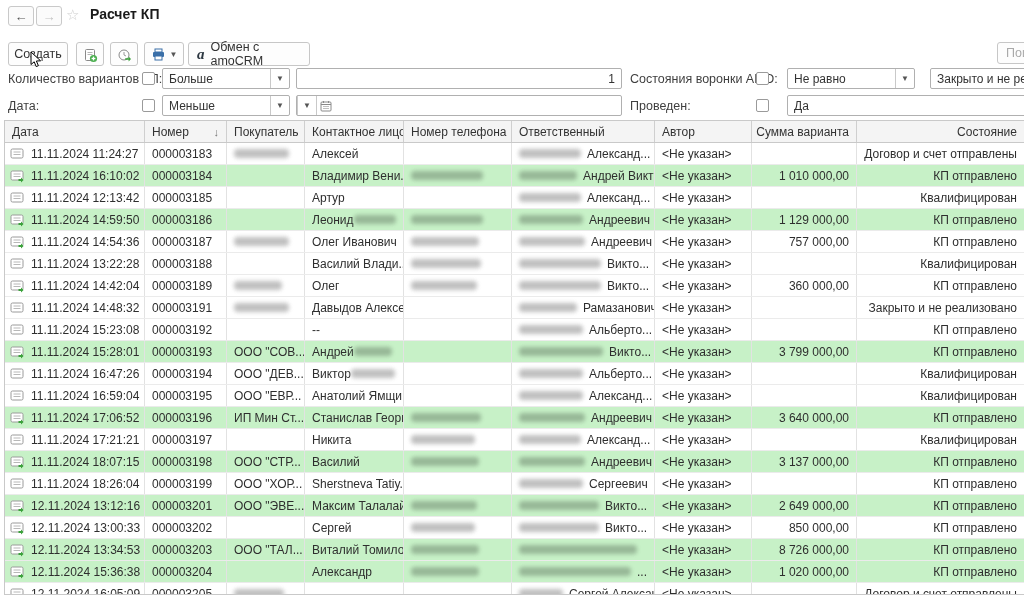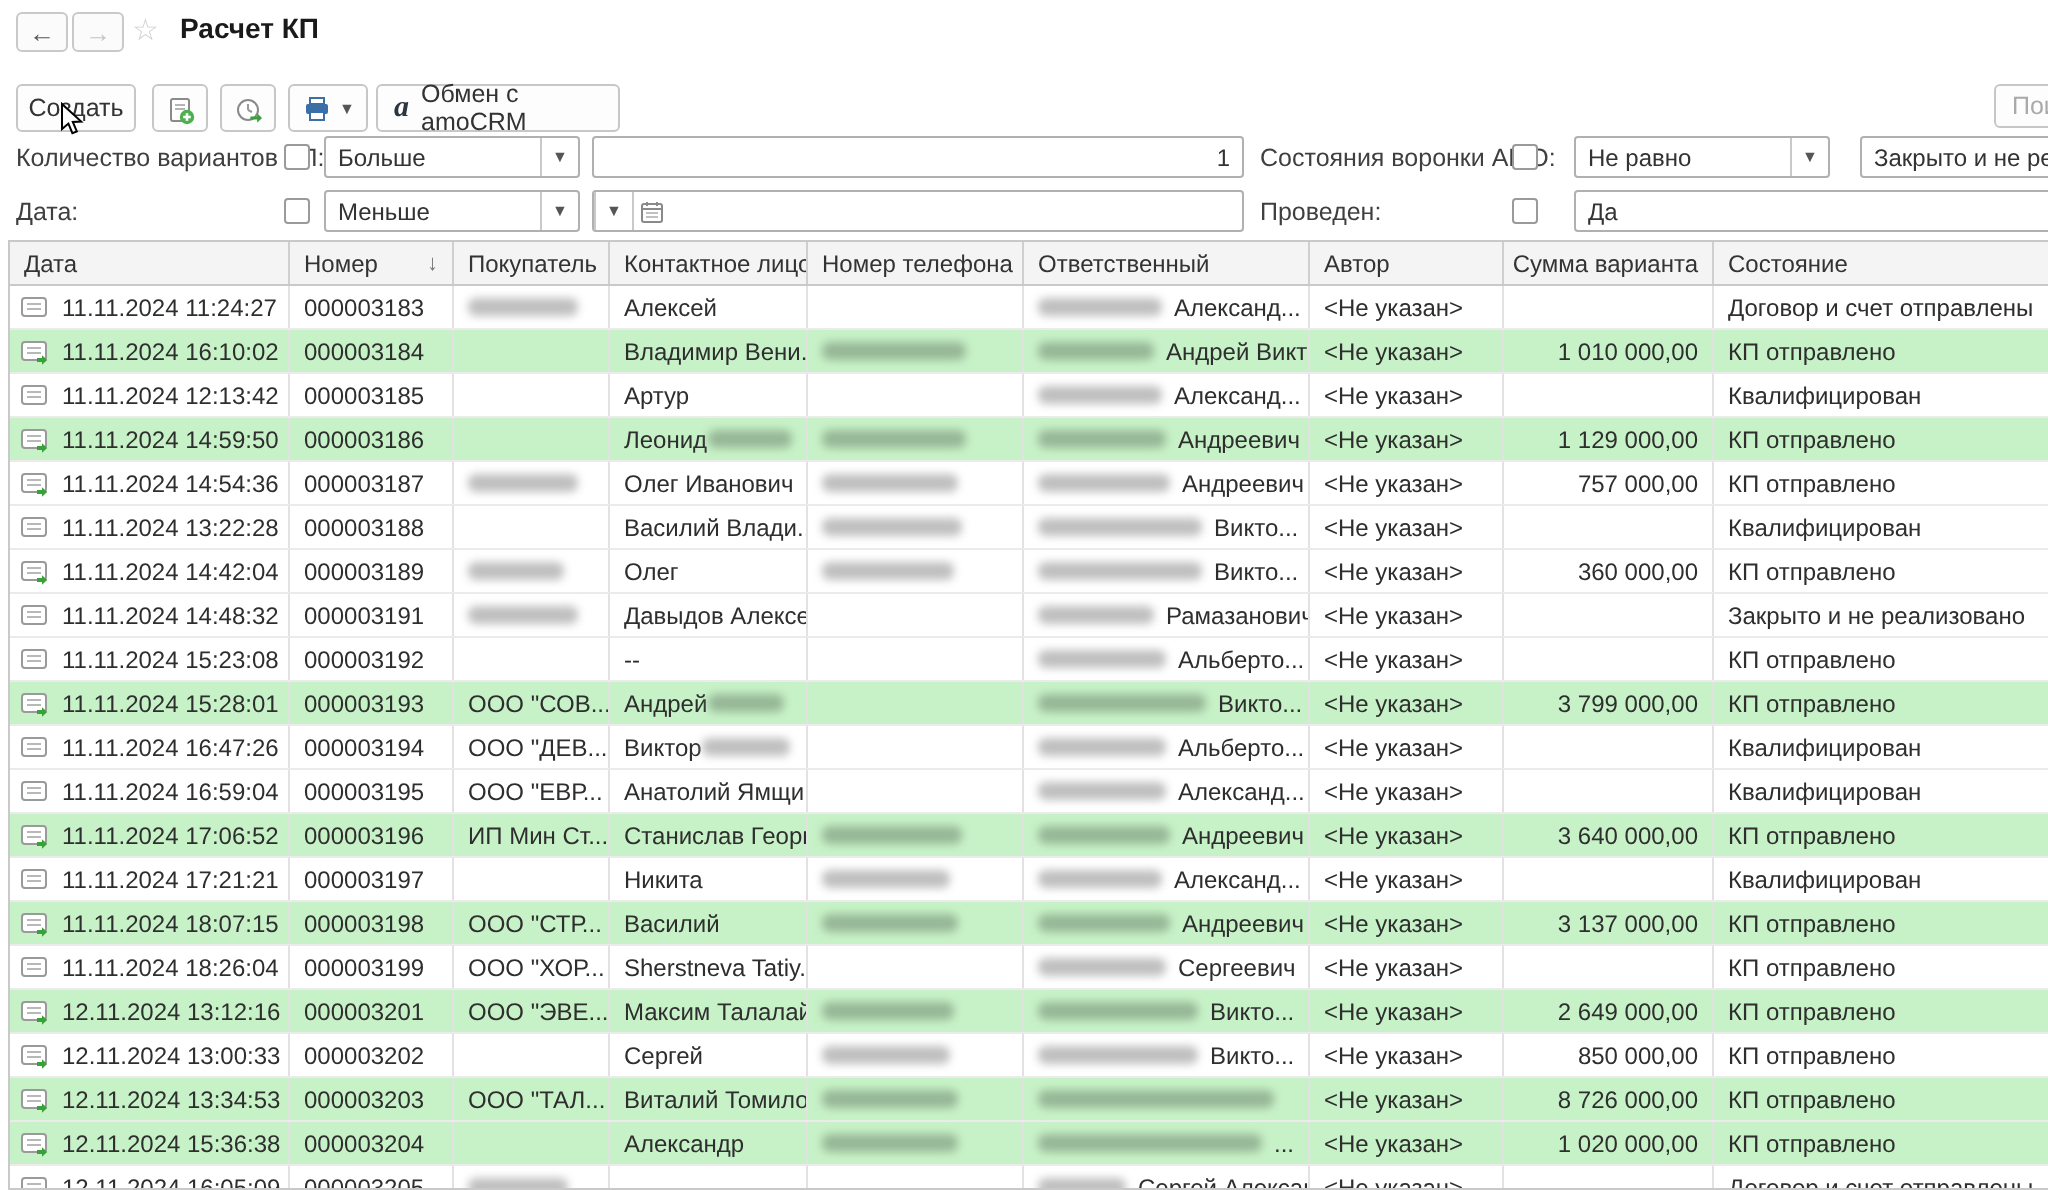--- a/index.html
+++ b/index.html
@@ -43,21 +43,21 @@
   #table{position:absolute;left:4px;right:0;top:120px;bottom:0;border:1px solid #c9c9c9;border-right:none;
     box-sizing:border-box;overflow:hidden;}
   #thead{display:flex;height:21px;background:#f4f4f4;border-bottom:1px solid #c9c9c9;}
   .hcell{display:flex;align-items:center;padding:0 7px;border-right:1px solid #cfcfcf;
     box-sizing:border-box;color:#333;white-space:nowrap;overflow:hidden;}
   .row{display:flex;height:21px;border-bottom:1px solid #ebebeb;background:#fff;}
   .row.green{background:#c7f1c7;}
   .cell{display:flex;align-items:center;padding:0 7px;border-right:1px solid #e2e2e2;
     box-sizing:border-box;white-space:nowrap;overflow:hidden;color:#2e2e2e;}
   .c0{width:140px;text-align:right;} .c1{width:82px;} .c2{width:78px;} .c3{width:99px;} .c4{width:108px;}
-  .c5{width:143px;} .c6{width:97px;} .c7{width:105px;justify-content:flex-end;} .c8{flex:1;border-right:none;}
+  .c5{width:143px;} .c6{width:97px;} .c7{width:105px;justify-content:flex-end;} .c8{flex:1;border-right:none;justify-content:flex-end;}
   .cell.c0{padding-left:5px;gap:6px;}
   .ic{width:15px;height:12px;flex:0 0 auto;display:flex;}
   .pill{display:inline-block;height:9px;border-radius:4px;background:#b5b5b5;filter:blur(2px);
     flex:0 0 auto;margin-right:6px;opacity:.85;}
   .row.green .pill{background:#8fae8f;}
   .sort-ico{margin-left:auto;color:#777;font-size:11px;}
   
   #cursor{position:absolute;left:30px;top:51px;z-index:50;}
 </style>
 </head>

